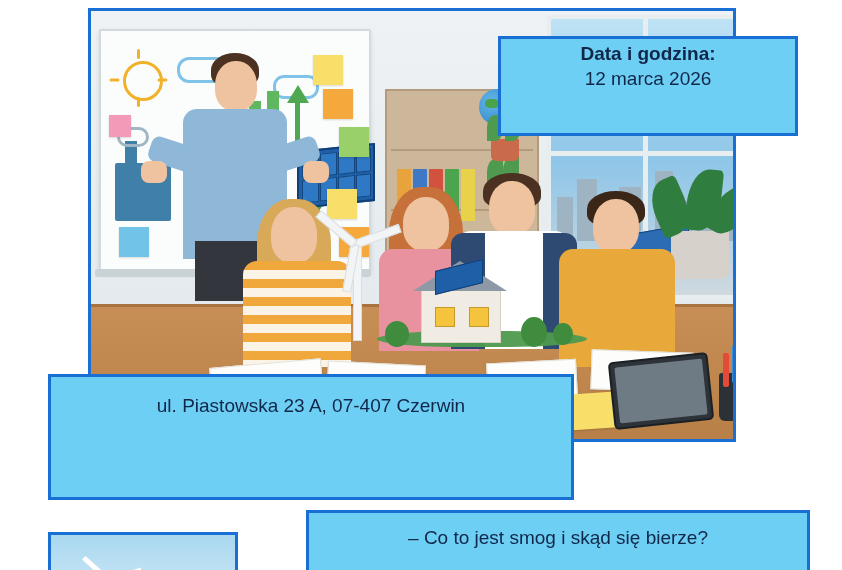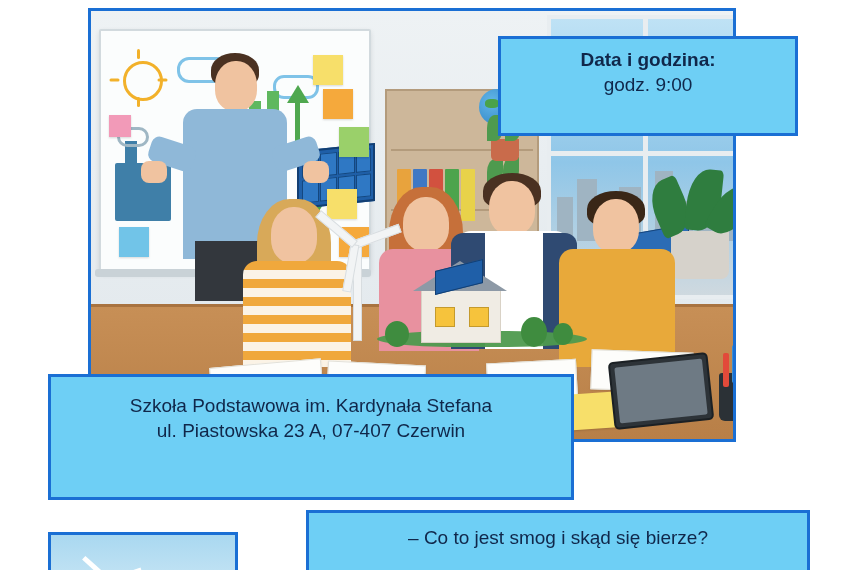--- a/index.html
+++ b/index.html
@@ -166,21 +166,21 @@
     background: #6ecff5;
     border: 3px solid #1a6fd4;
     box-sizing: border-box;
     color: #10274a;
     text-align: center;
     line-height: 1.32;
   }
   .box .lbl { font-weight: bold; }
   #box-date {
     left: 498px; top: 36px; width: 300px; height: 100px;
-    font-size: 19px; padding-top: 8px;
+    font-size: 19px; padding-top: 2px;
   }
   #box-place {
     left: 48px; top: 374px; width: 526px; height: 126px;
     font-size: 19px; padding-top: 16px;
   }
   #box-program {
     left: 306px; top: 510px; width: 504px; height: 118px;
     font-size: 19px; padding-top: 12px;
   }
   .box .line { display: block; }
@@ -362,25 +362,24 @@
     </div>
     <div class="pencilcup"></div>
     <div class="pencil" style="left:632px;bottom:52px;height:34px;background:#e24a3a;"></div>
     <div class="pencil" style="left:641px;bottom:56px;height:38px;background:#3f8fd0;"></div>
 
   </div>
 </div>
 
 <div class="box" id="box-date">
   <span class="line lbl">Data i godzina:</span>
-  <span class="line">godz. 9:00</span>
+  <span class="line">12 marca 2026</span>
 </div>
 
 <div class="box" id="box-place">
-  <span class="line">Szkoła Podstawowa im. Kardynała Stefana</span>
   <span class="line">ul. Piastowska 23 A, 07-407 Czerwin</span>
 </div>
 
 <div class="box" id="box-program">
   <span class="line">– Co to jest smog i skąd się bierze?</span>
 </div>
 
 <div class="photo-small">
 
   <div class="ps-blade" style="left:58px;bottom:66px;width:34px;height:5px;transform:rotate(-18deg);"></div>

